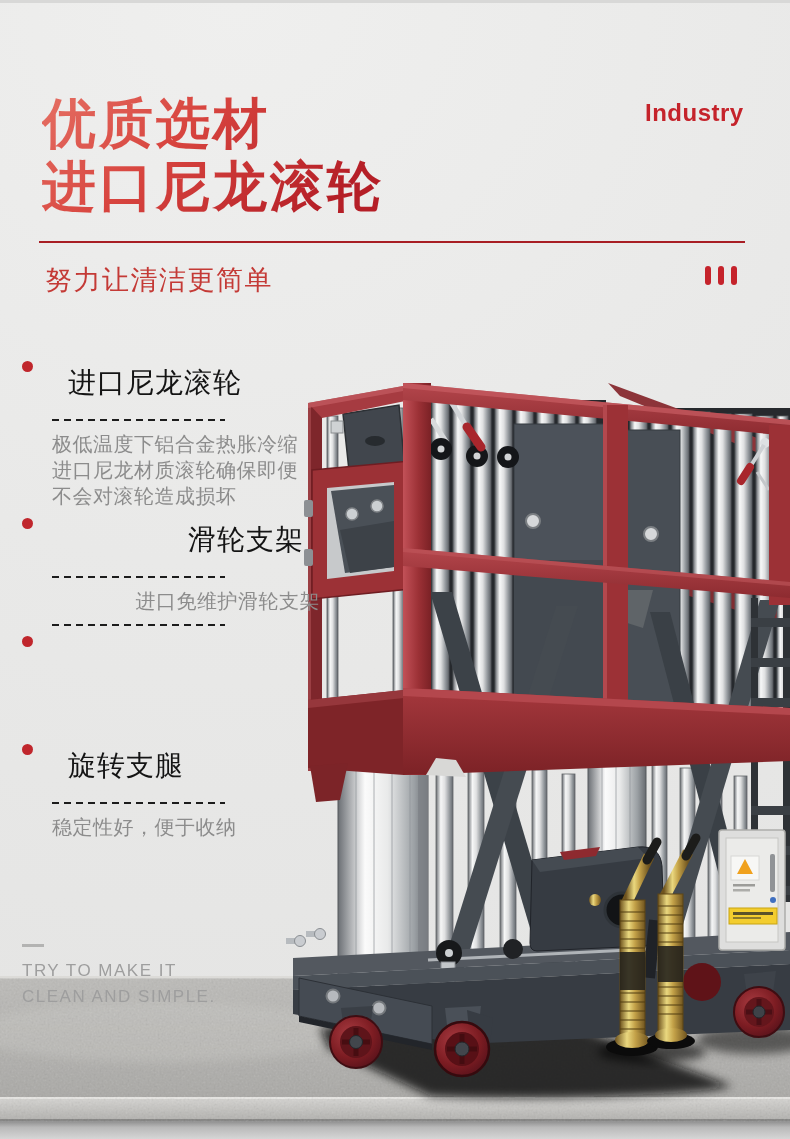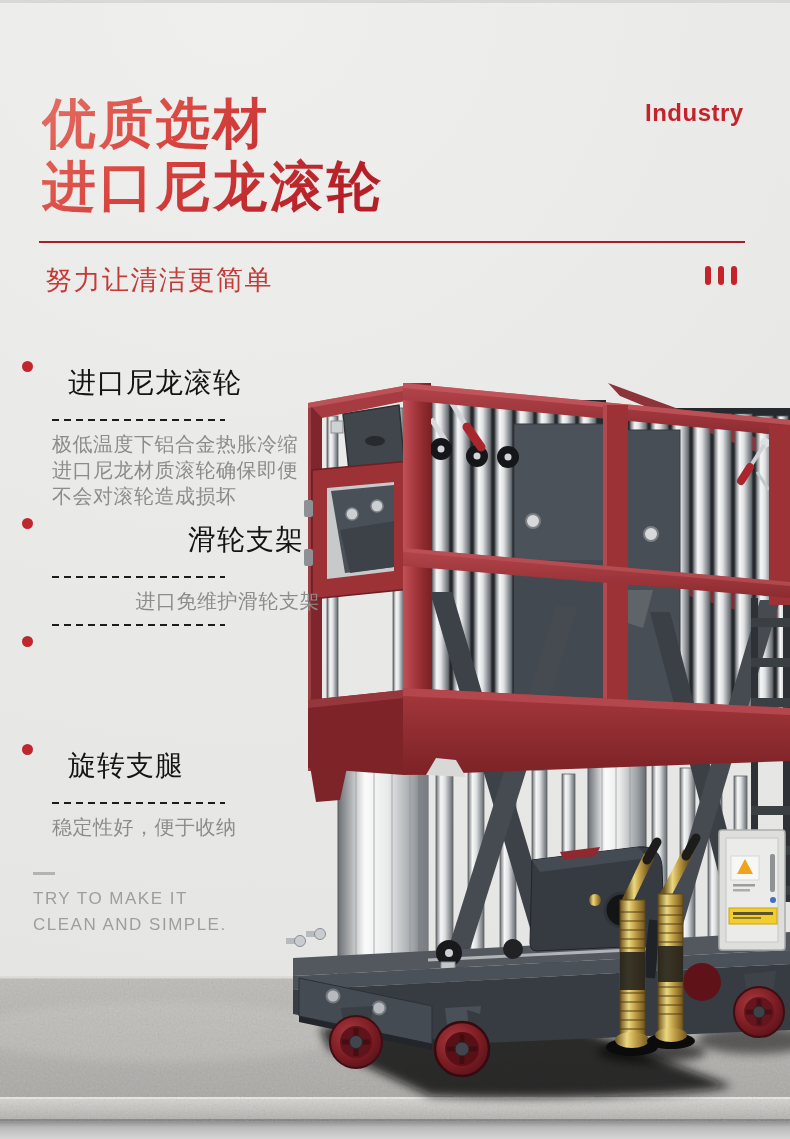--- a/index.html
+++ b/index.html
@@ -22,21 +22,21 @@
     letter-spacing:1.5px;color:#c43a36;}
   .accent-bars{position:absolute;left:705px;top:266px;display:flex;gap:7px;}
   .accent-bars i{display:block;width:6px;height:19px;border-radius:3px;background:#c5232b;}
   .feature{position:absolute;left:52px;width:268px;}
   .feature .dot{position:absolute;left:-30px;top:14px;width:11px;height:11px;border-radius:50%;background:#c0262c;}
   .feature h3{margin:16px;font-size:28px;line-height:40px;font-weight:normal;letter-spacing:1px;color:#141414;}
   .feature .dash{margin-top:2px;width:173px;height:2px;
     background:repeating-linear-gradient(90deg,#1c1c1c 0 7px,transparent 7px 12px);}
   .feature .desc{margin-top:10px;font-size:20px;line-height:26px;letter-spacing:.5px;color:#8c8c8c;}
   .f1{top:347px;} .f2{top:504px;text-align:right;} .f3{top:622px;} .f4{top:730px;}
-  .tagline{position:absolute;left:22px;top:872px;color:#9e9e9e;margin-left:11px;}
+  .tagline{position:absolute;left:22px;top:944px;color:#9e9e9e;}
   .tagline .tick{width:22px;height:3px;background:#b3b3b2;margin-bottom:11px;}
   .tagline div.ln{font-size:17px;line-height:26px;letter-spacing:1.5px;font-weight:500;}
   .scene{position:absolute;left:0;top:0;width:790px;height:1139px;}
   .textlayer{position:absolute;inset:0;z-index:2;pointer-events:none;}
   .scene-wrap{position:absolute;inset:0;z-index:1;}
 </style>
 </head>
 <body>
 
 <div class="stage">

